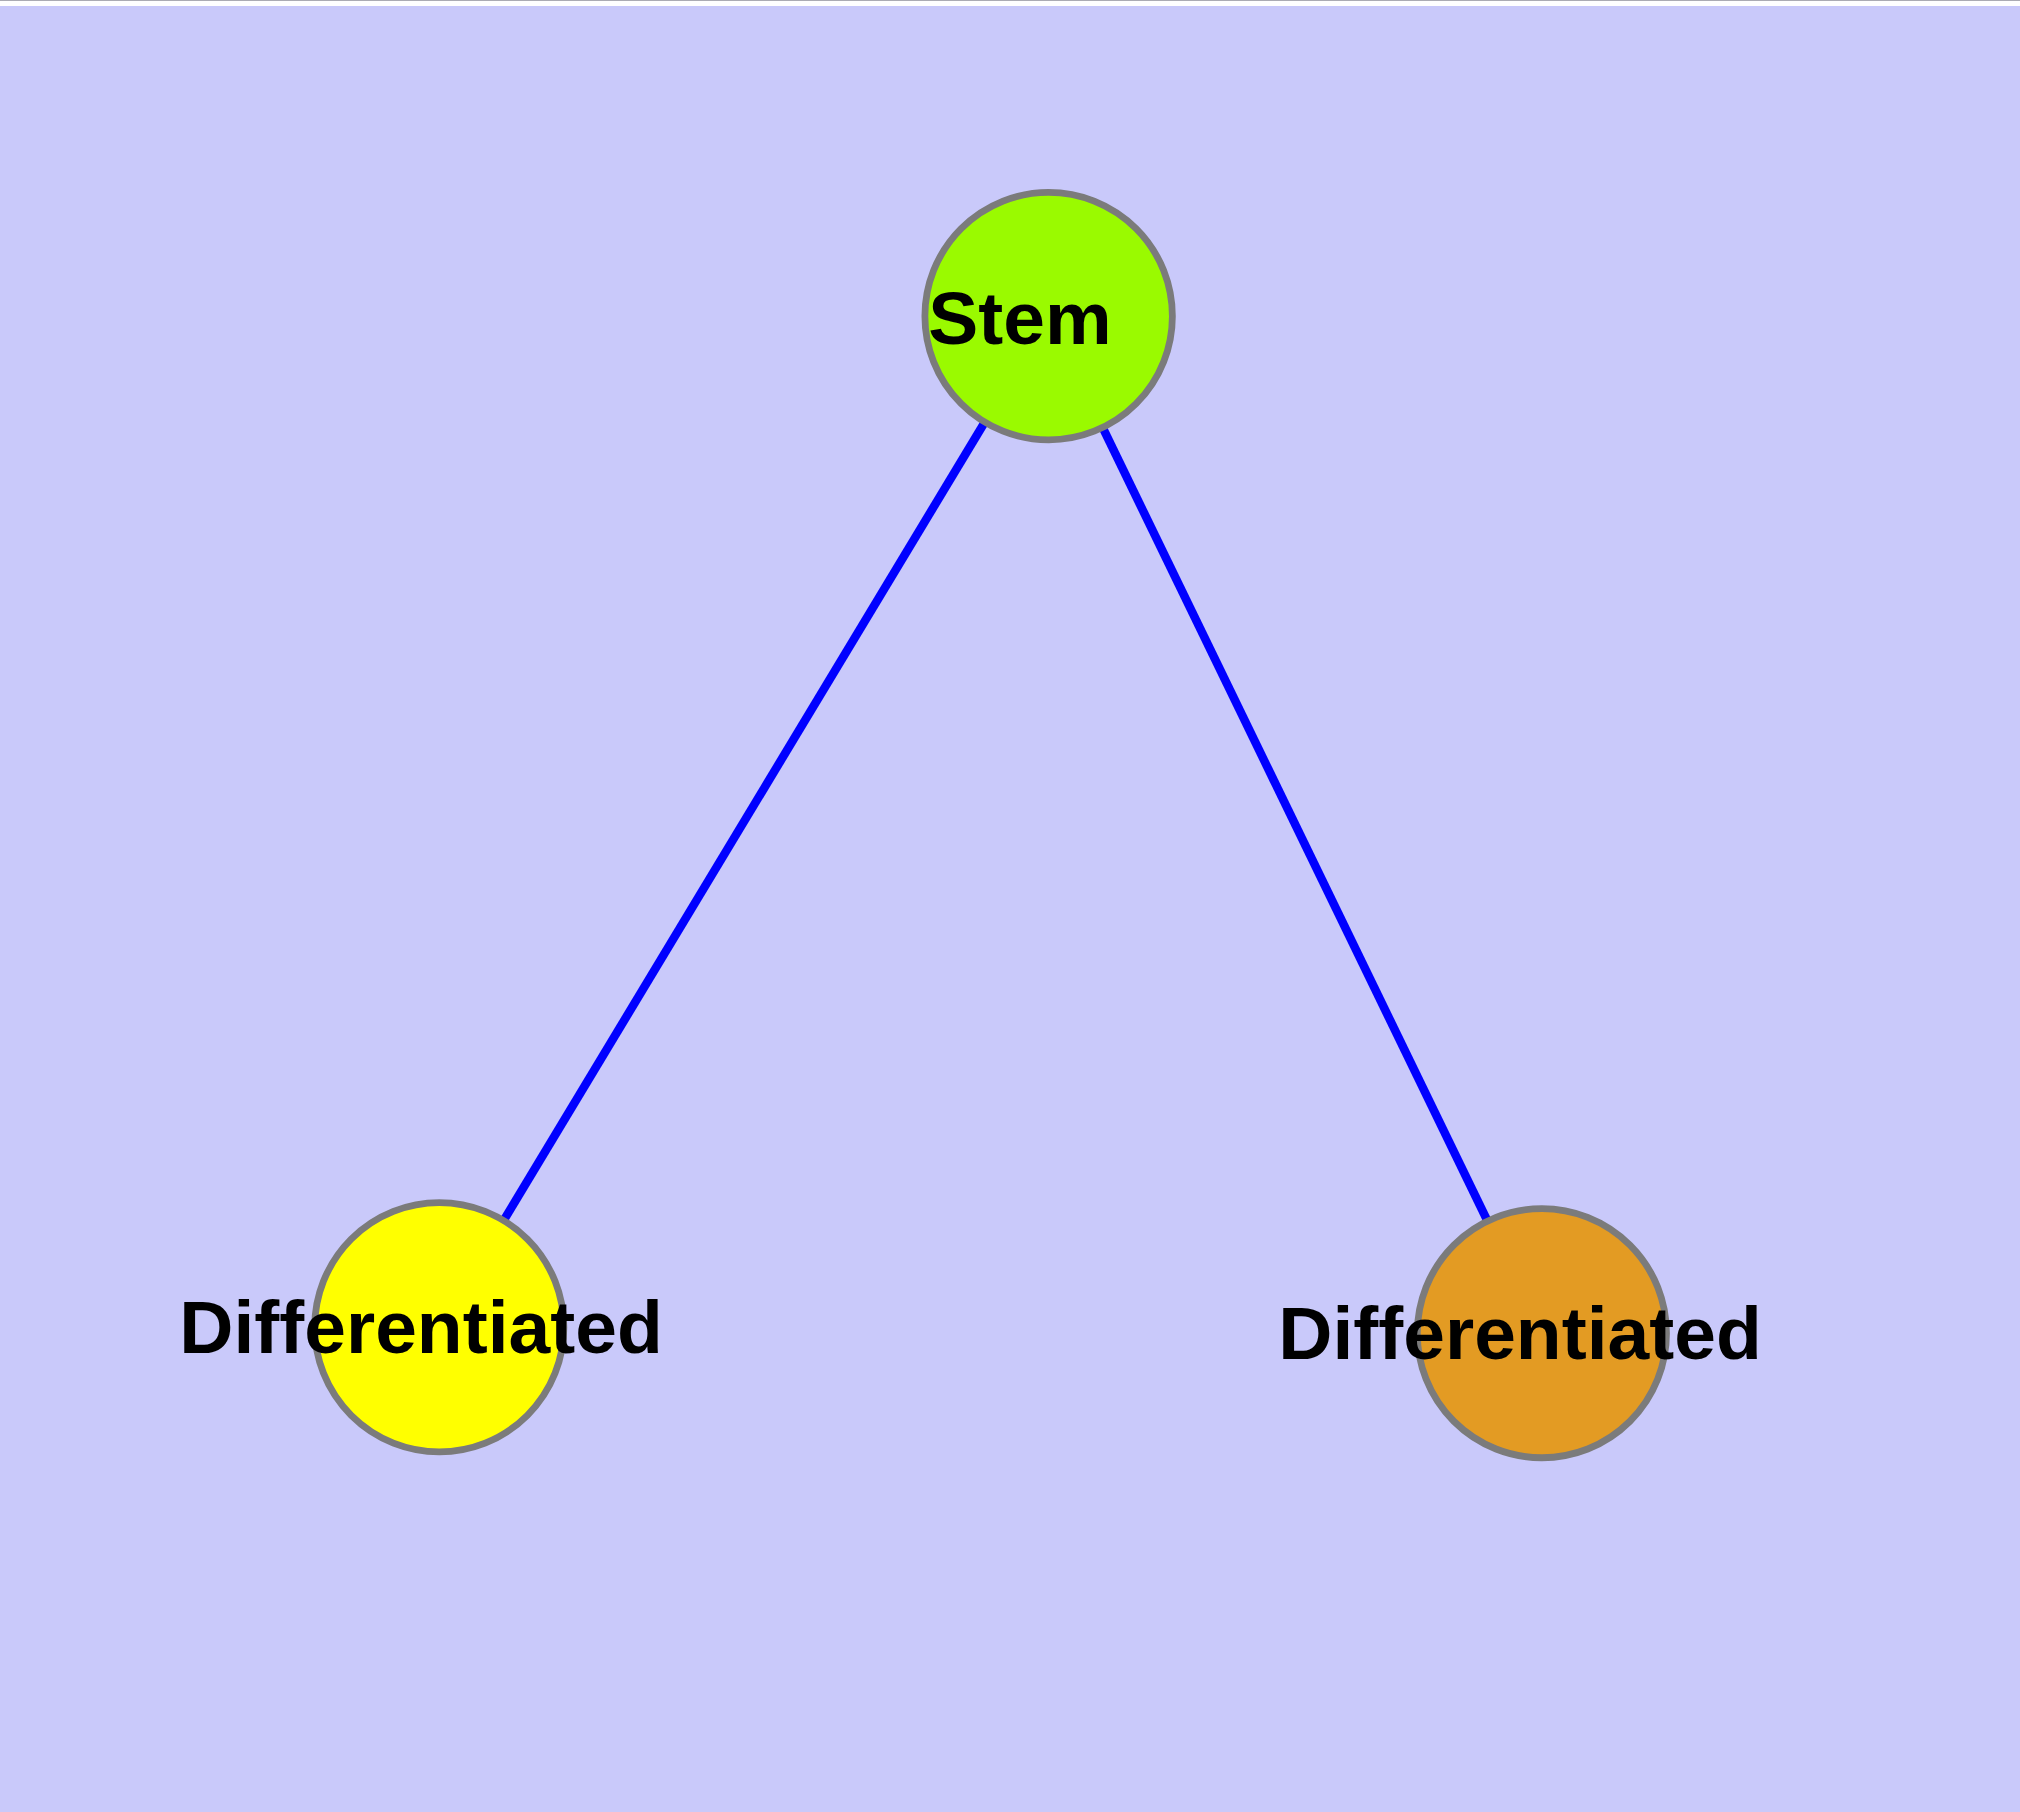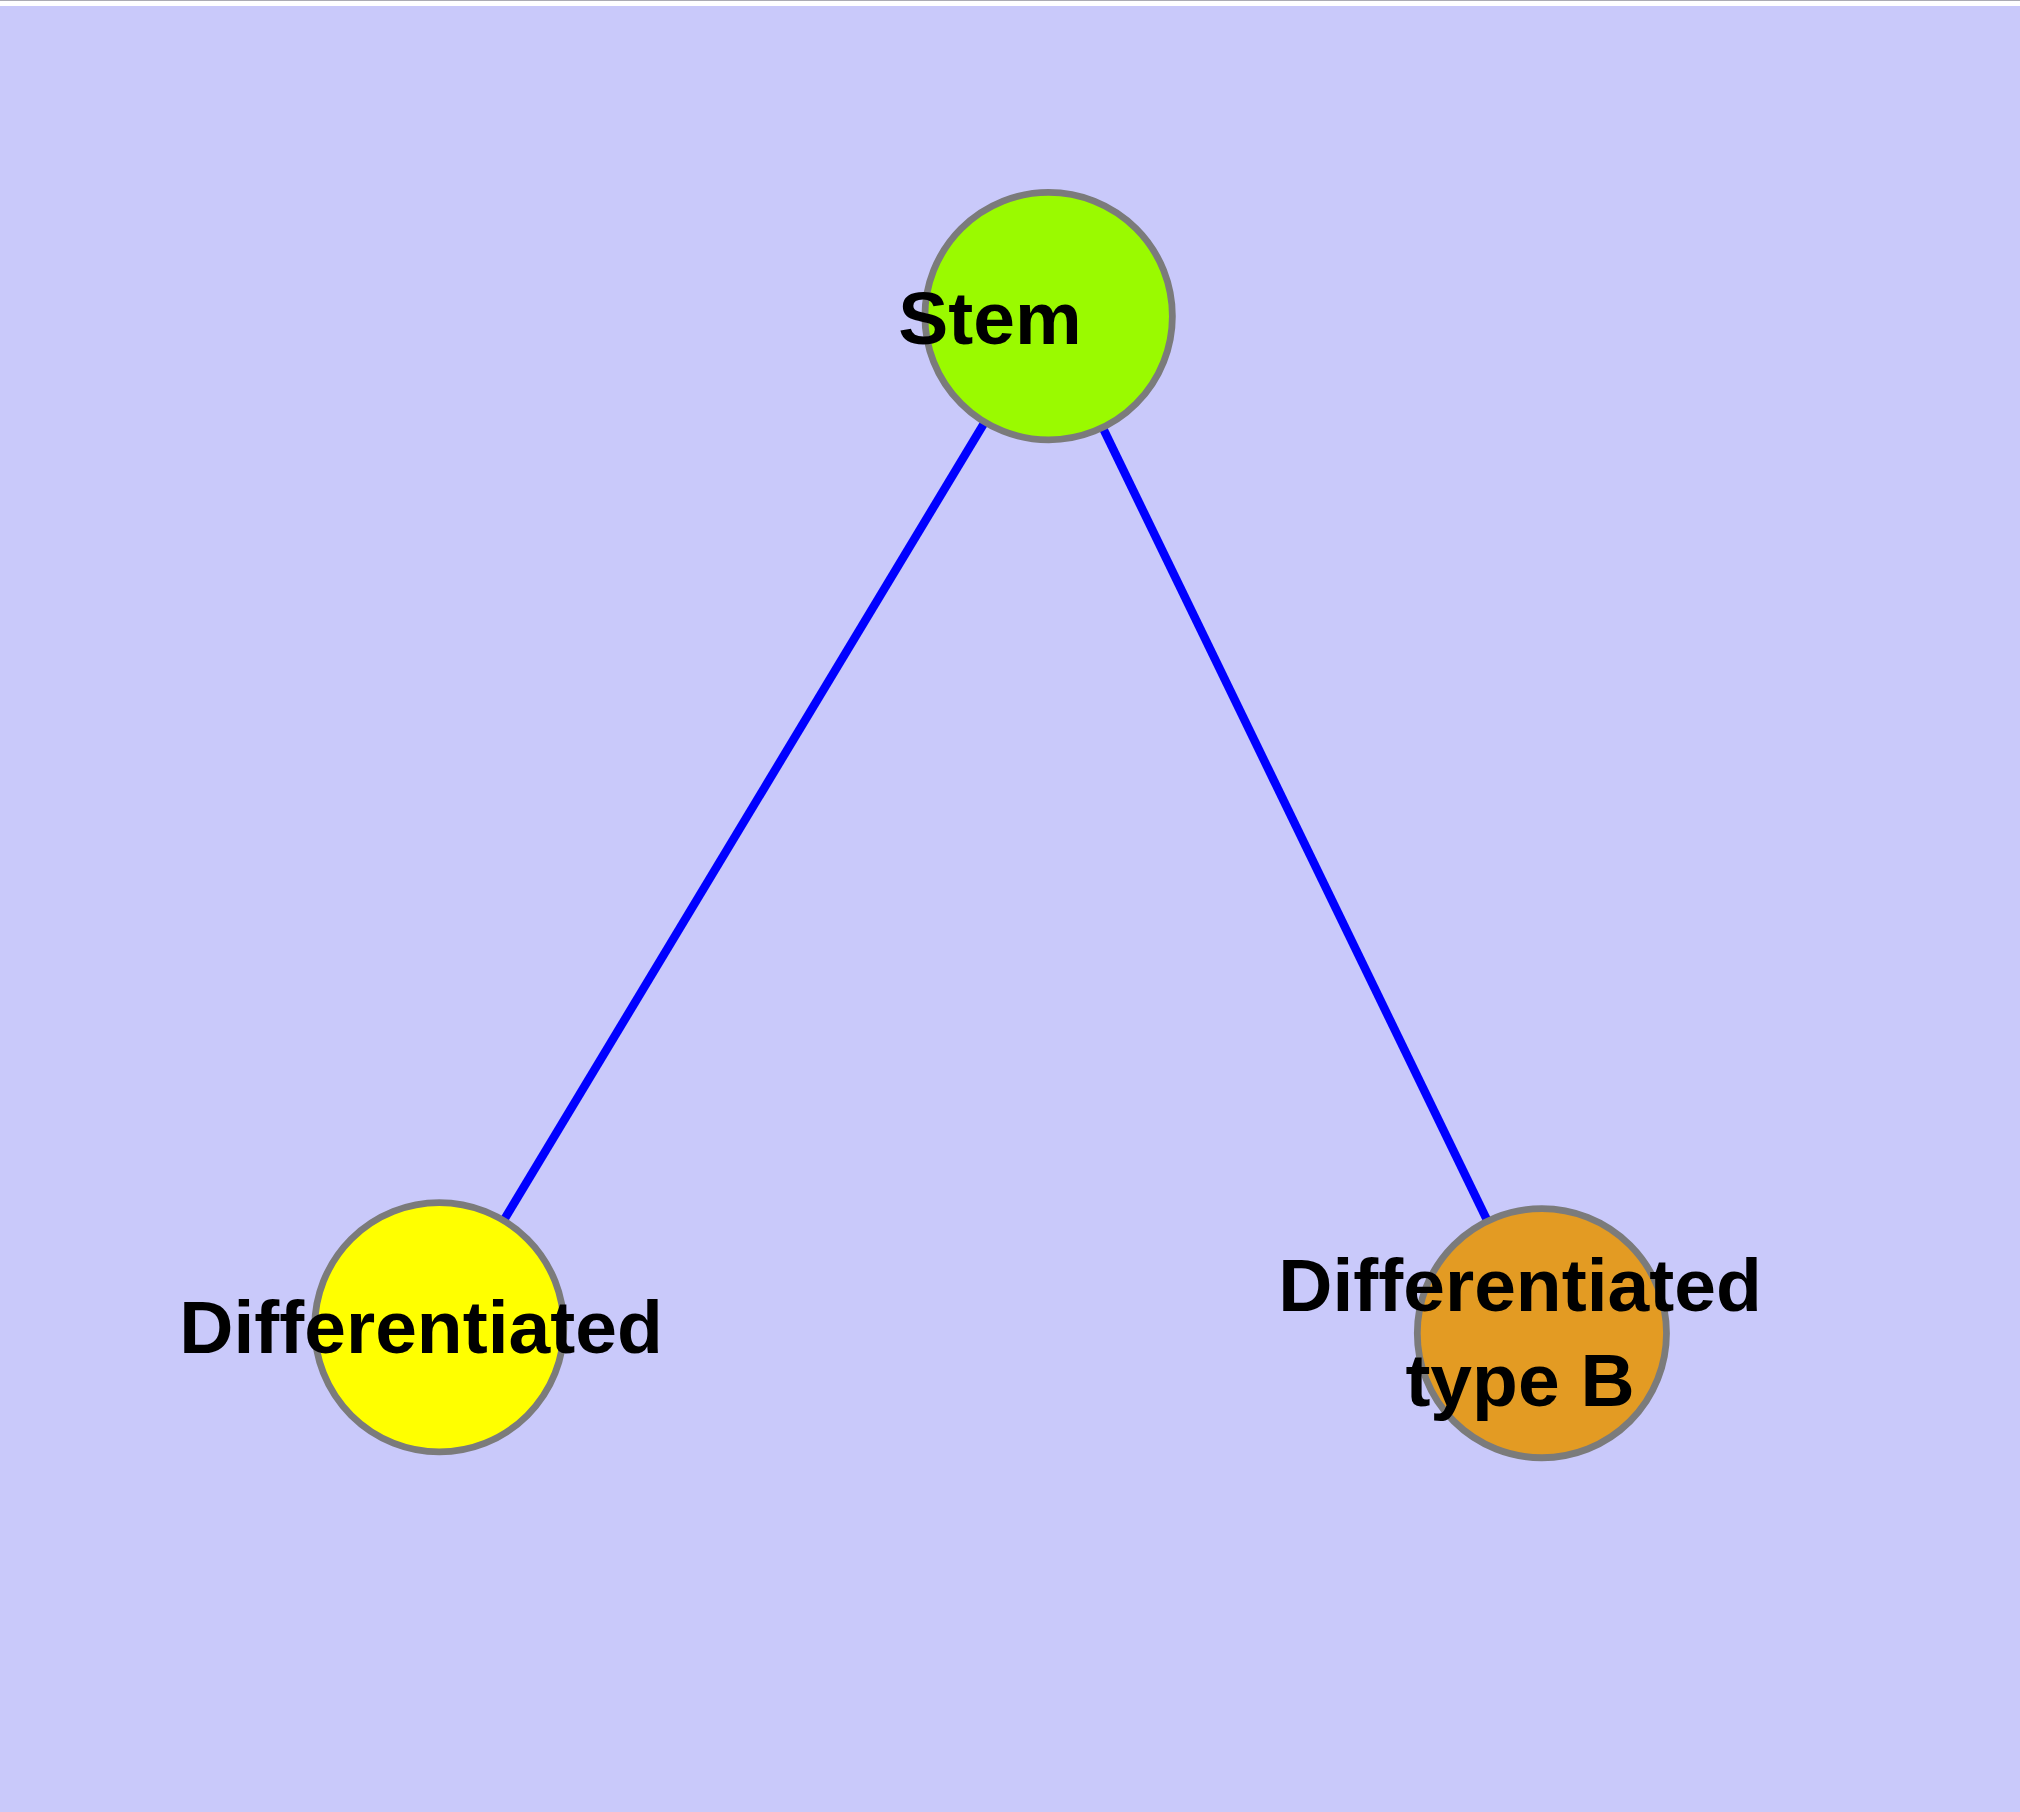--- a/index.html
+++ b/index.html
@@ -62,27 +62,26 @@
   <svg class="graph" viewBox="0 0 2384 2138">
 
     <line x1="1237" y1="373" x2="518" y2="1566" stroke="#0000FF"></line>
     <line x1="1237" y1="373" x2="1819" y2="1573" stroke="#0000FF"></line>
 
     <circle cx="1237" cy="373" r="146" fill="#9AFA00" stroke="#7B7B7B"></circle>
     <circle cx="518" cy="1566" r="147" fill="#FFFF00" stroke="#7B7B7B"></circle>
     <circle cx="1819" cy="1573" r="147" fill="#E39B23" stroke="#7B7B7B"></circle>
   </svg>
 
-  <div class="node-label" style="left: 990px; top: 318px;">
+  <div class="node-label" style="left: 1020px; top: 318px;">
     <span>Stem</span>
   </div>
 
   <div class="node-label" style="left: 421px; top: 1327px;">
     <span>Differentiated</span>
   </div>
 
   <div class="node-label" style="left: 1520px; top: 1333px;">
     <span>Differentiated</span>
-    <span>type B</span>
   </div>
 
 </div>
 
 
 </body></html>

